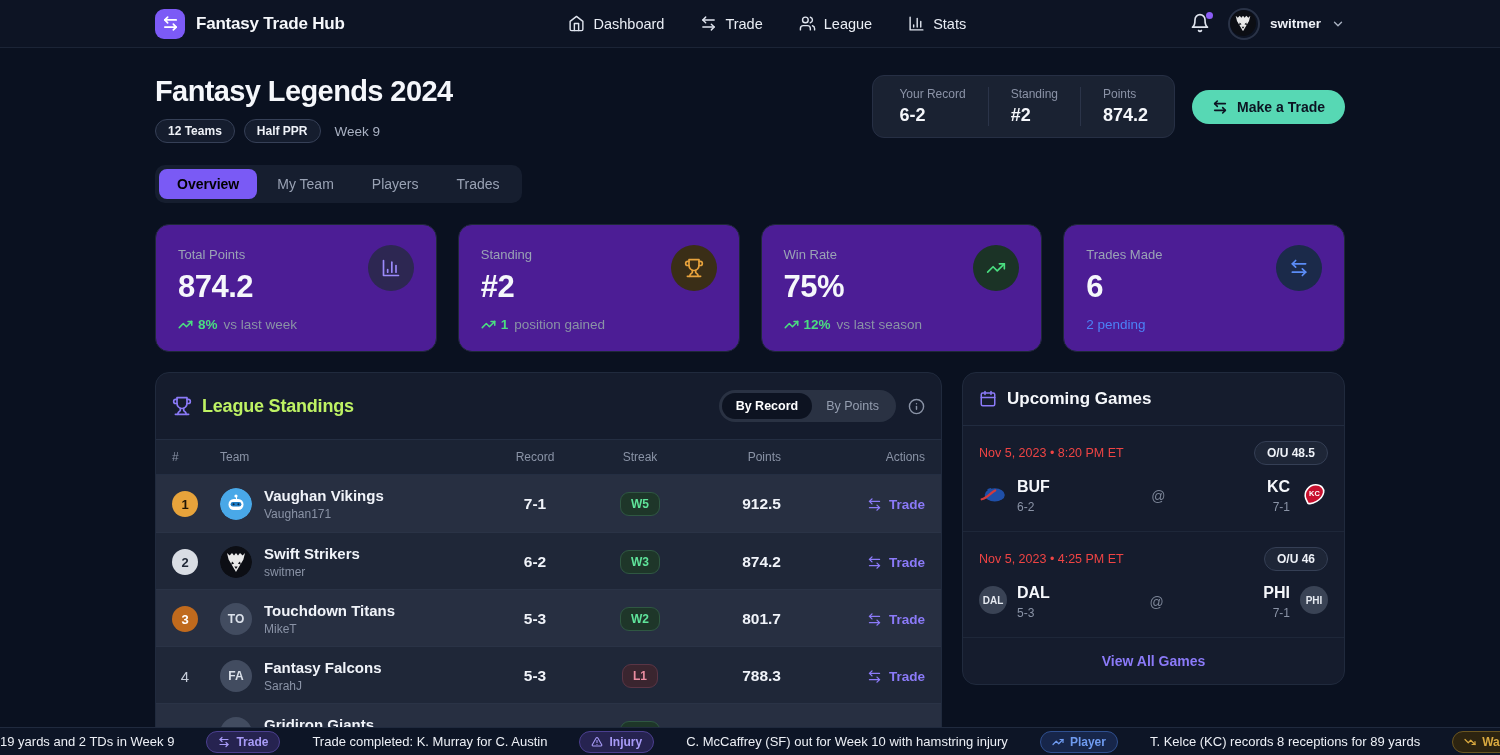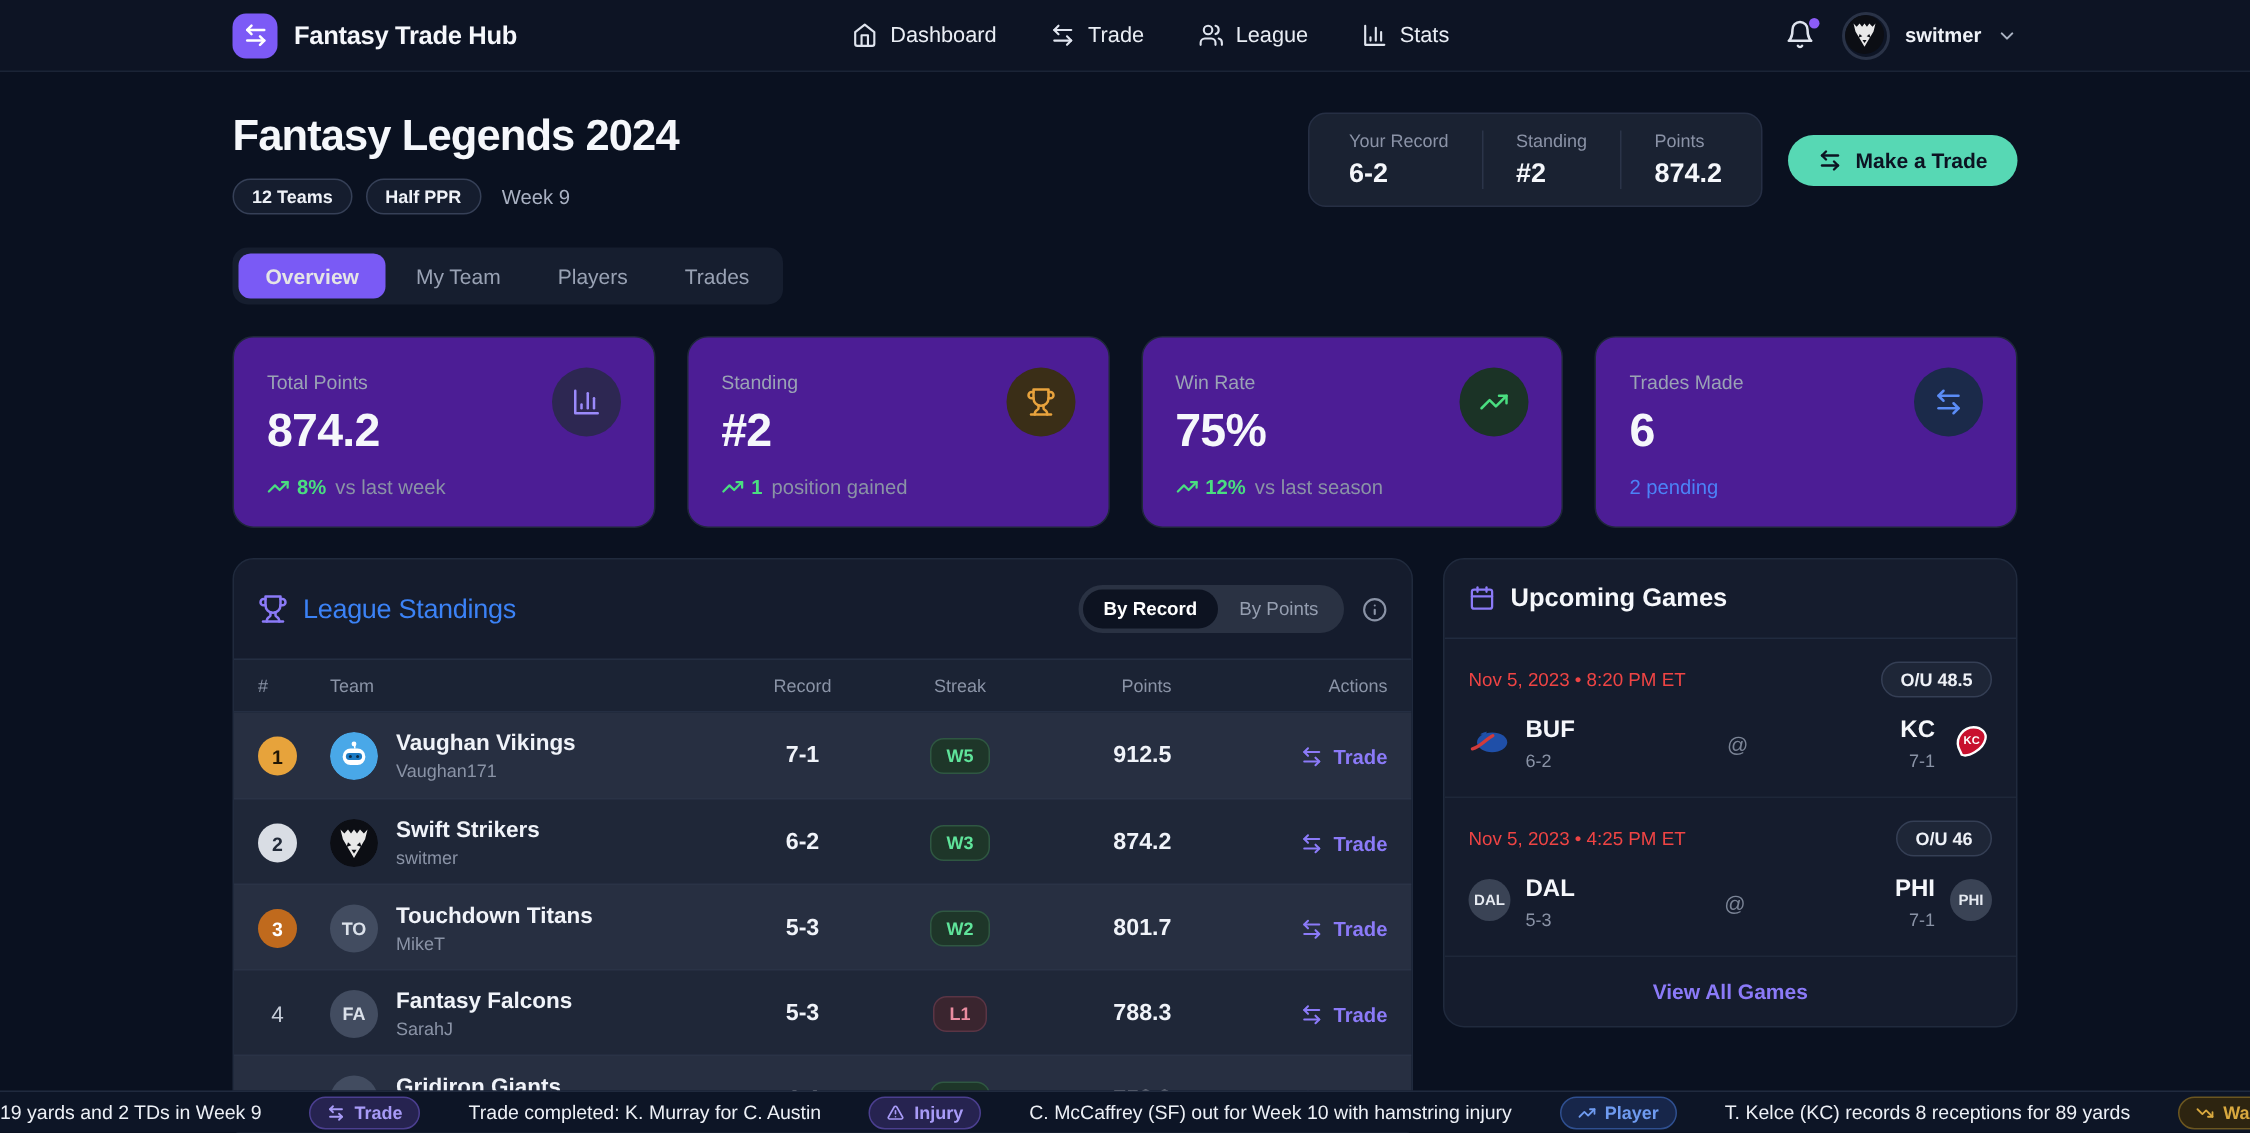--- a/index.html
+++ b/index.html
@@ -57,21 +57,21 @@
   .summary-value { font-size:18px; font-weight:800; color:#f5f7fb; }
   .btn-trade {
     display:flex; align-items:center; gap:9px; background:#57d8b4; color:#0c1322;
     border:none; border-radius:999px; padding:9px 20px; font-size:14px; font-weight:700;
     font-family:inherit; cursor:pointer;
   }
 
   
   .tabs { margin-top:22px; display:inline-flex; background:#161e2f; border-radius:10px; padding:4px; gap:2px; }
   .tab { padding:7px 18px; font-size:14px; color:#99a2b4; border-radius:8px; cursor:pointer; }
-  .tab.active { background:#7a5af5; color:#e5e5e5; font-weight:600; }
+  .tab.active { background:#7a5af5; color:#000000; font-weight:600; }
 
   
   .cards-row { margin-top:21px; display:grid; grid-template-columns:repeat(4,1fr); gap:21px; }
   .stat-card {
     position:relative; height:128px; background:#4c1d95; border:1px solid #1f2839;
     border-radius:14px; padding:22px;
   }
   .stat-label { font-size:13px; color:#9aa3b5; }
   .stat-value { font-size:31px; font-weight:800; letter-spacing:-0.5px; color:#f5f7fb; margin-top:7px; }
   .icon-circle { position:absolute; top:20px; right:22px; width:46px; height:46px; border-radius:50%; display:flex; align-items:center; justify-content:center; }
@@ -83,21 +83,21 @@
   .trend-up { color:#4ade80; font-weight:700; display:flex; align-items:center; gap:5px; }
   .pending-note { color:#4c82f7; }
 
   
   .main-grid { margin-top:20px; display:grid; grid-template-columns:787px 383px; gap:20px; }
   .panel { background:#151c2d; border:1px solid #202a3d; border-radius:14px; overflow:hidden; align-self:start; }
 
   
   .panel-head { display:flex; align-items:center; justify-content:space-between; padding:17px 16px; }
   .ph-left { display:flex; align-items:center; gap:10px; }
-  .ph-title { font-size:18px; font-weight:400; letter-spacing:-0.2px; color:#3b82f6; }
+  .ph-title { font-size:18px; font-weight:700; letter-spacing:-0.2px; color:#bef264; }
   .ph-right { display:flex; align-items:center; gap:12px; }
   .toggle { display:flex; background:#2a3243; border-radius:999px; padding:3px; }
   .toggle-opt { padding:6px 14px; border-radius:999px; font-size:12.5px; color:#959eb0; cursor:pointer; }
   .toggle-opt.active { background:#0d1321; color:#fff; font-weight:700; }
   .info-btn { color:#8a93a6; cursor:pointer; display:flex; }
 
   .t-grid { display:grid; grid-template-columns:48px 1fr 100px 110px 110px 120px; align-items:center; }
   .table-head {
     padding:10px 16px; background:#1b2334; border-top:1px solid #242e42; border-bottom:1px solid #242e42;
     font-size:12px; color:#8a93a6;

